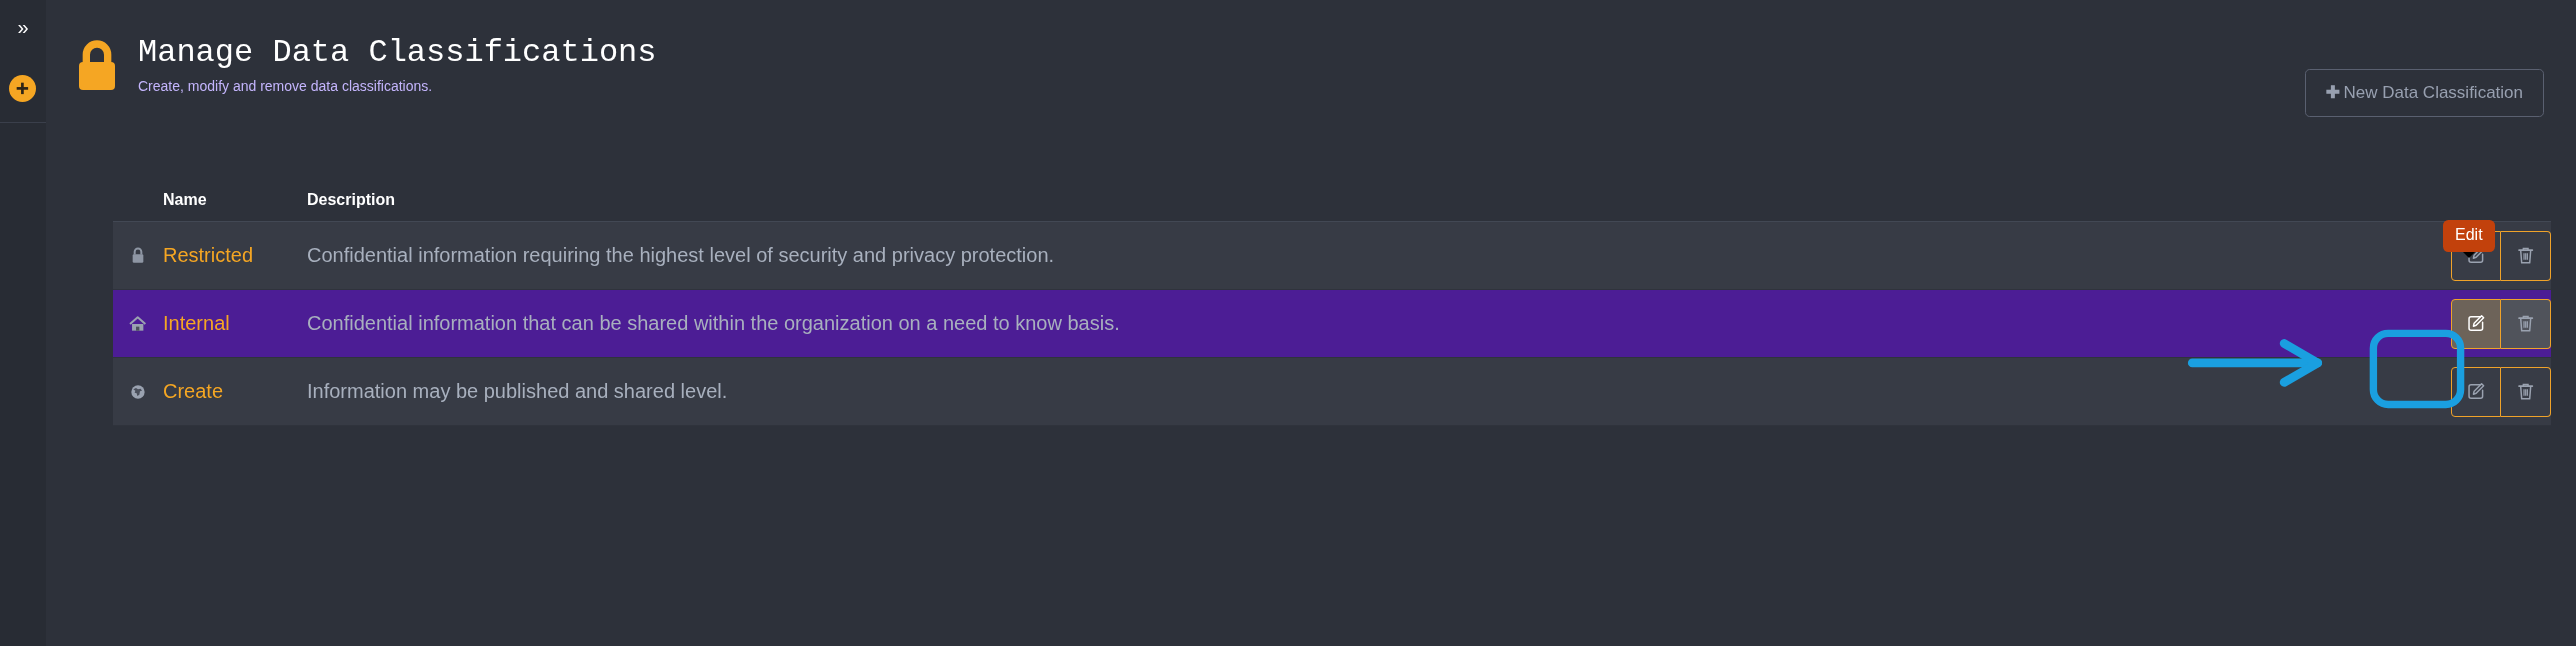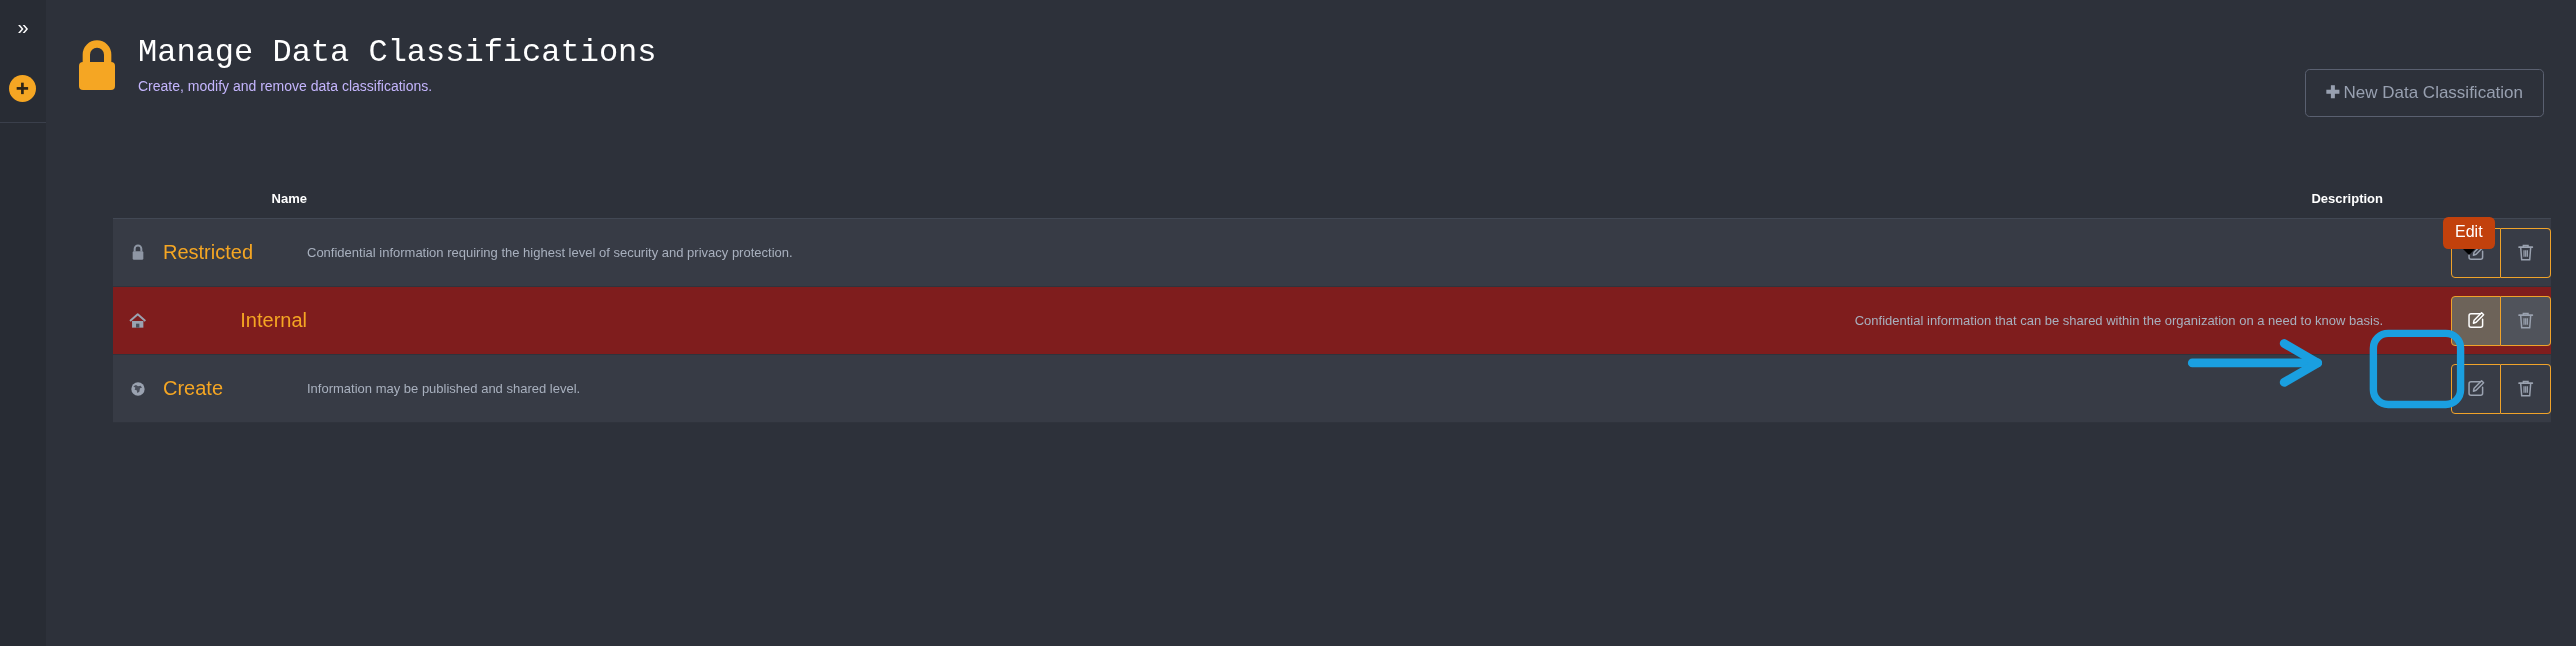--- a/index.html
+++ b/index.html
@@ -140,60 +140,59 @@
     left: 67px;
     top: 191px;
     width: 2438px;
   }
   .table {
     width: 100%;
     border-collapse: collapse;
     table-layout: fixed;
   }
   .table thead th {
-    text-align: right;
-    font-size: 13px;
+    text-align: left;
+    font-size: 16px;
     font-weight: bold;
     color: #ffffff;
     padding: 0 0 12px 0;
     border-bottom: 0.7px solid #424854;
     white-space: nowrap;
   }
   .col-icon   { width: 50px; }
   .col-name   { width: 144px; }
   .col-desc   { width: auto; }
   .col-action { width: 168px; }
 
   .table tbody tr {
     height: 68px;
     background: #373b45;
     border-bottom: 0.7px solid #2f333c;
   }
   .table tbody tr.hovered {
-    background: #7f1d1d;
-    text-align: right;
+    background: #4c1d95;
   }
   .table tbody td {
     vertical-align: middle;
     padding: 0;
   }
   .cell-icon {
     text-align: center;
     padding-left: 4px;
   }
   .cell-icon svg { display: inline-block; vertical-align: middle; }
   .cell-name {
     color: #f5a623;
     font-size: 20px;
     white-space: nowrap;
     margin-left: 24px;
   }
   .cell-desc {
     color: #a8b0be;
-    font-size: 13px;
+    font-size: 20px;
     white-space: nowrap;
   }
   .cell-actions {
     text-align: right;
     padding-right: 0;
   }
 
   .action-group {
     display: inline-flex;
     position: relative;

